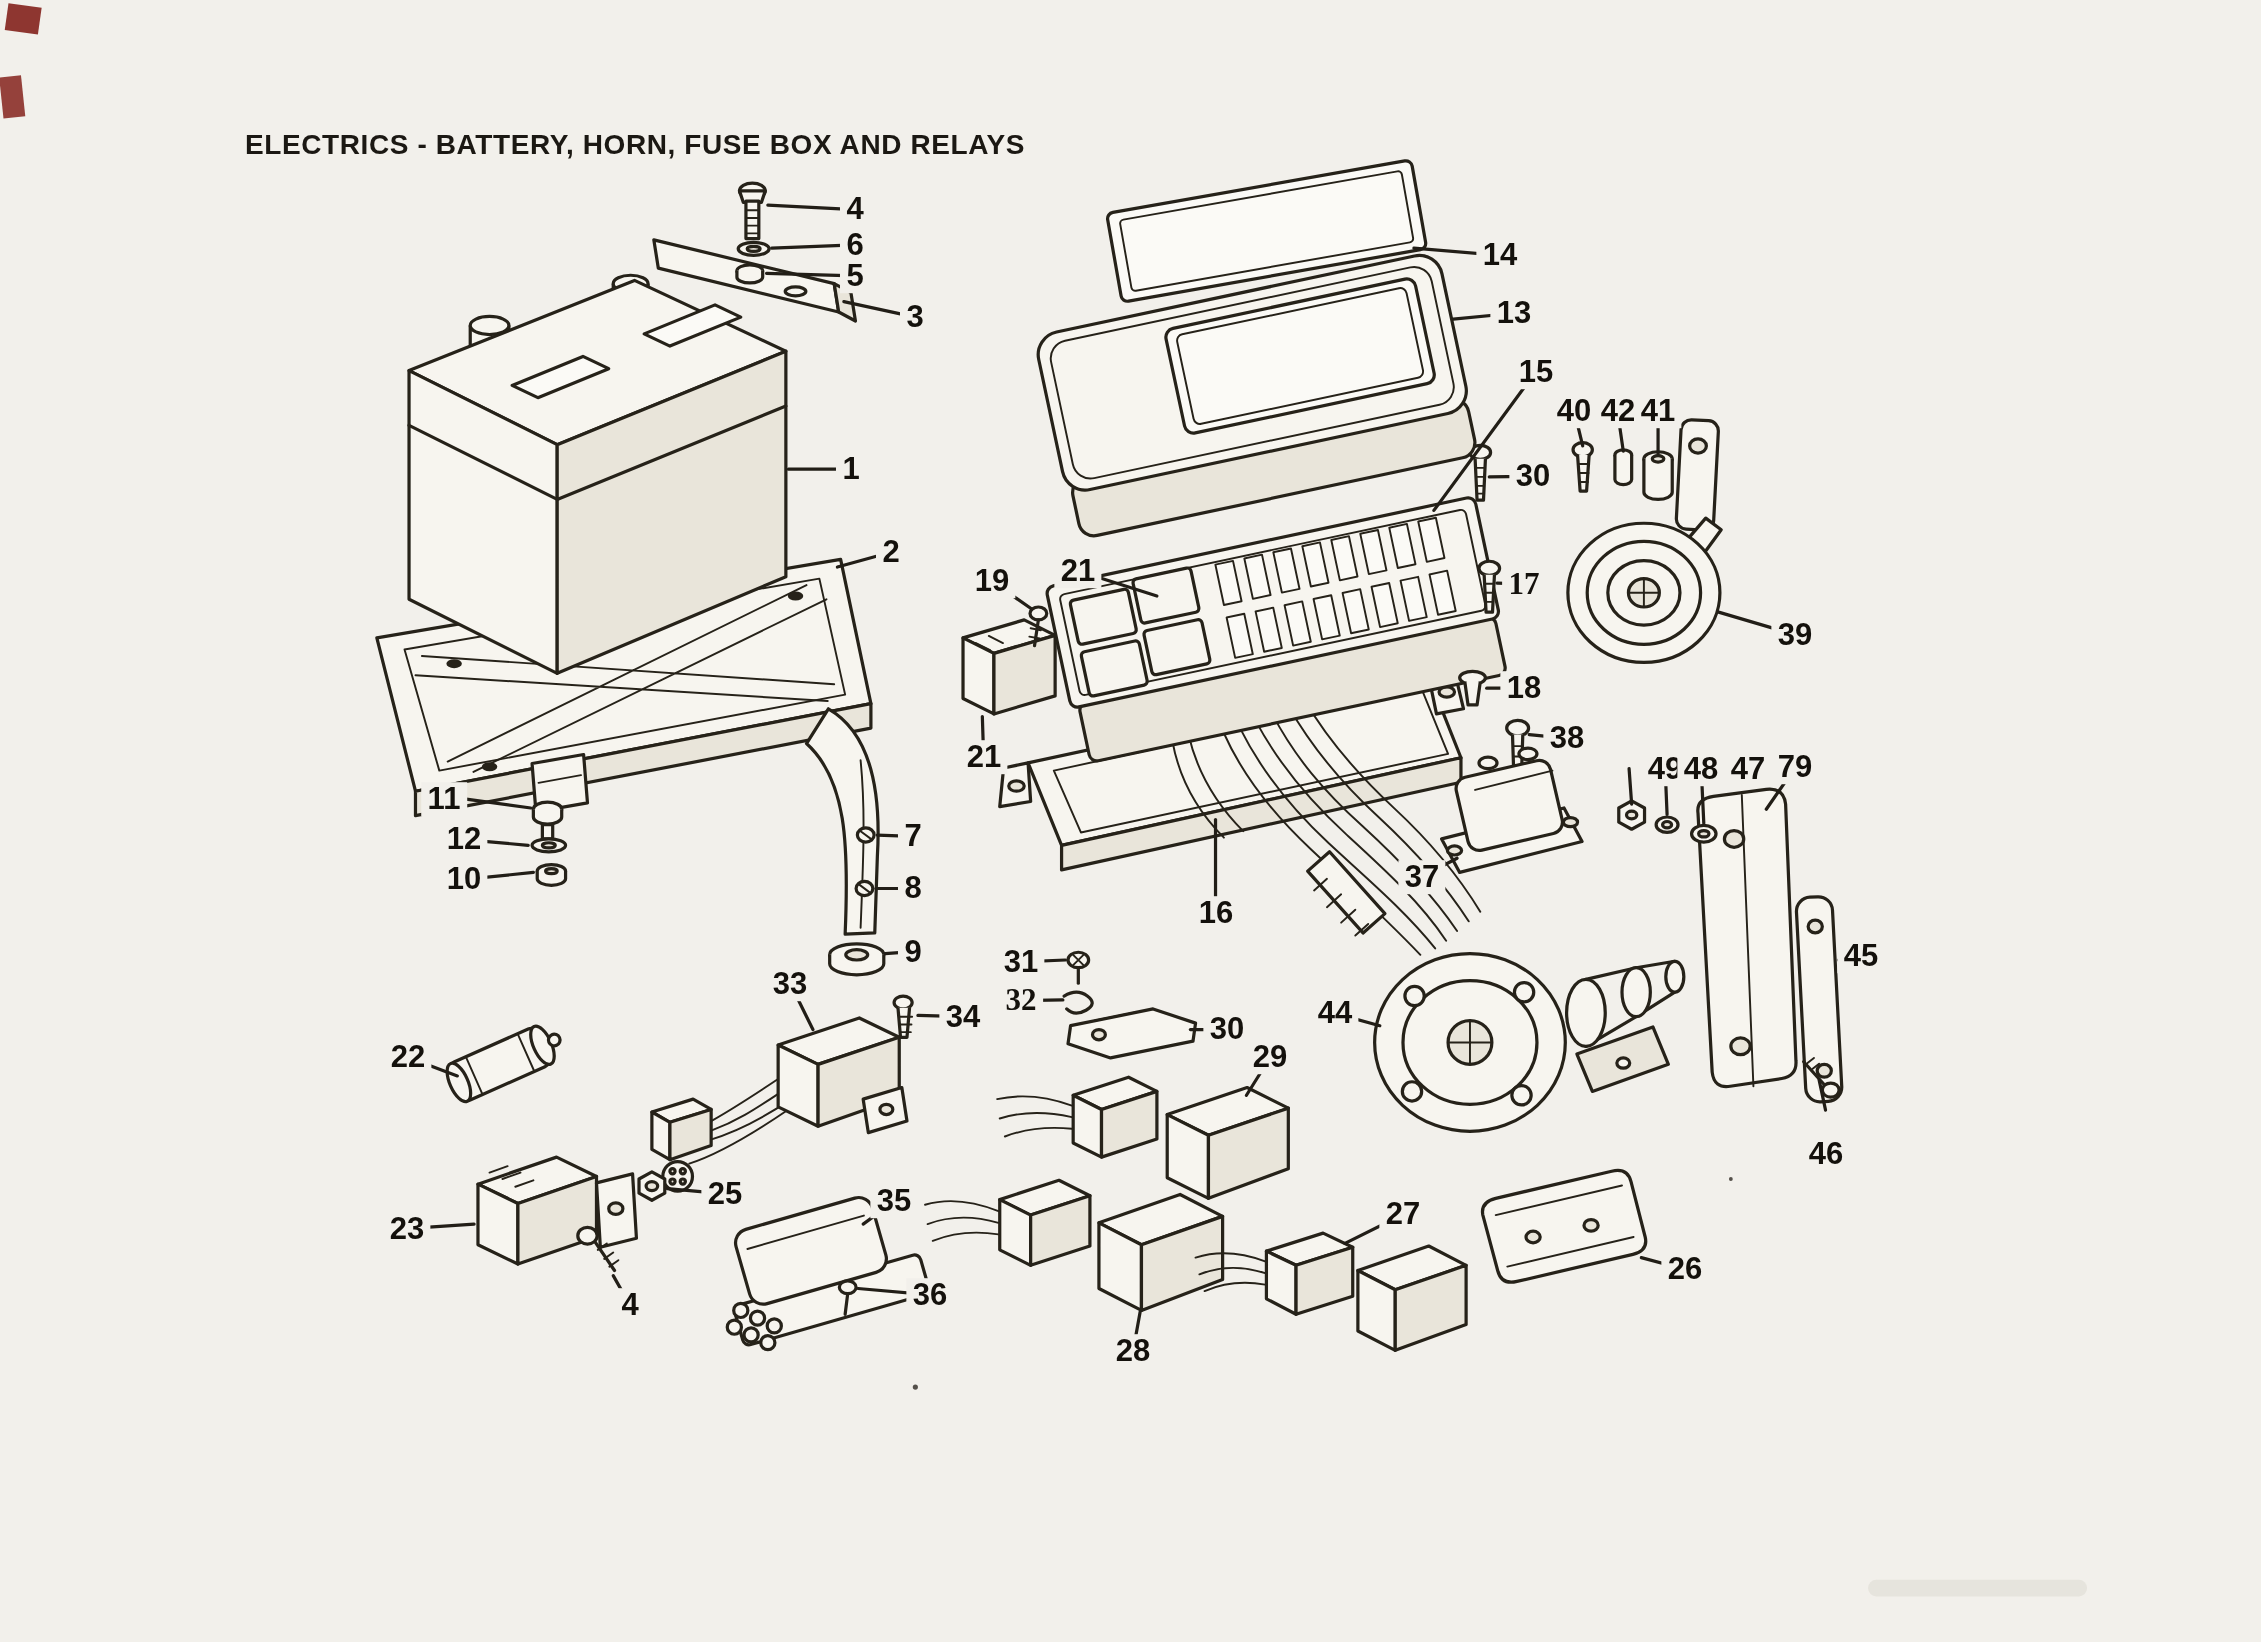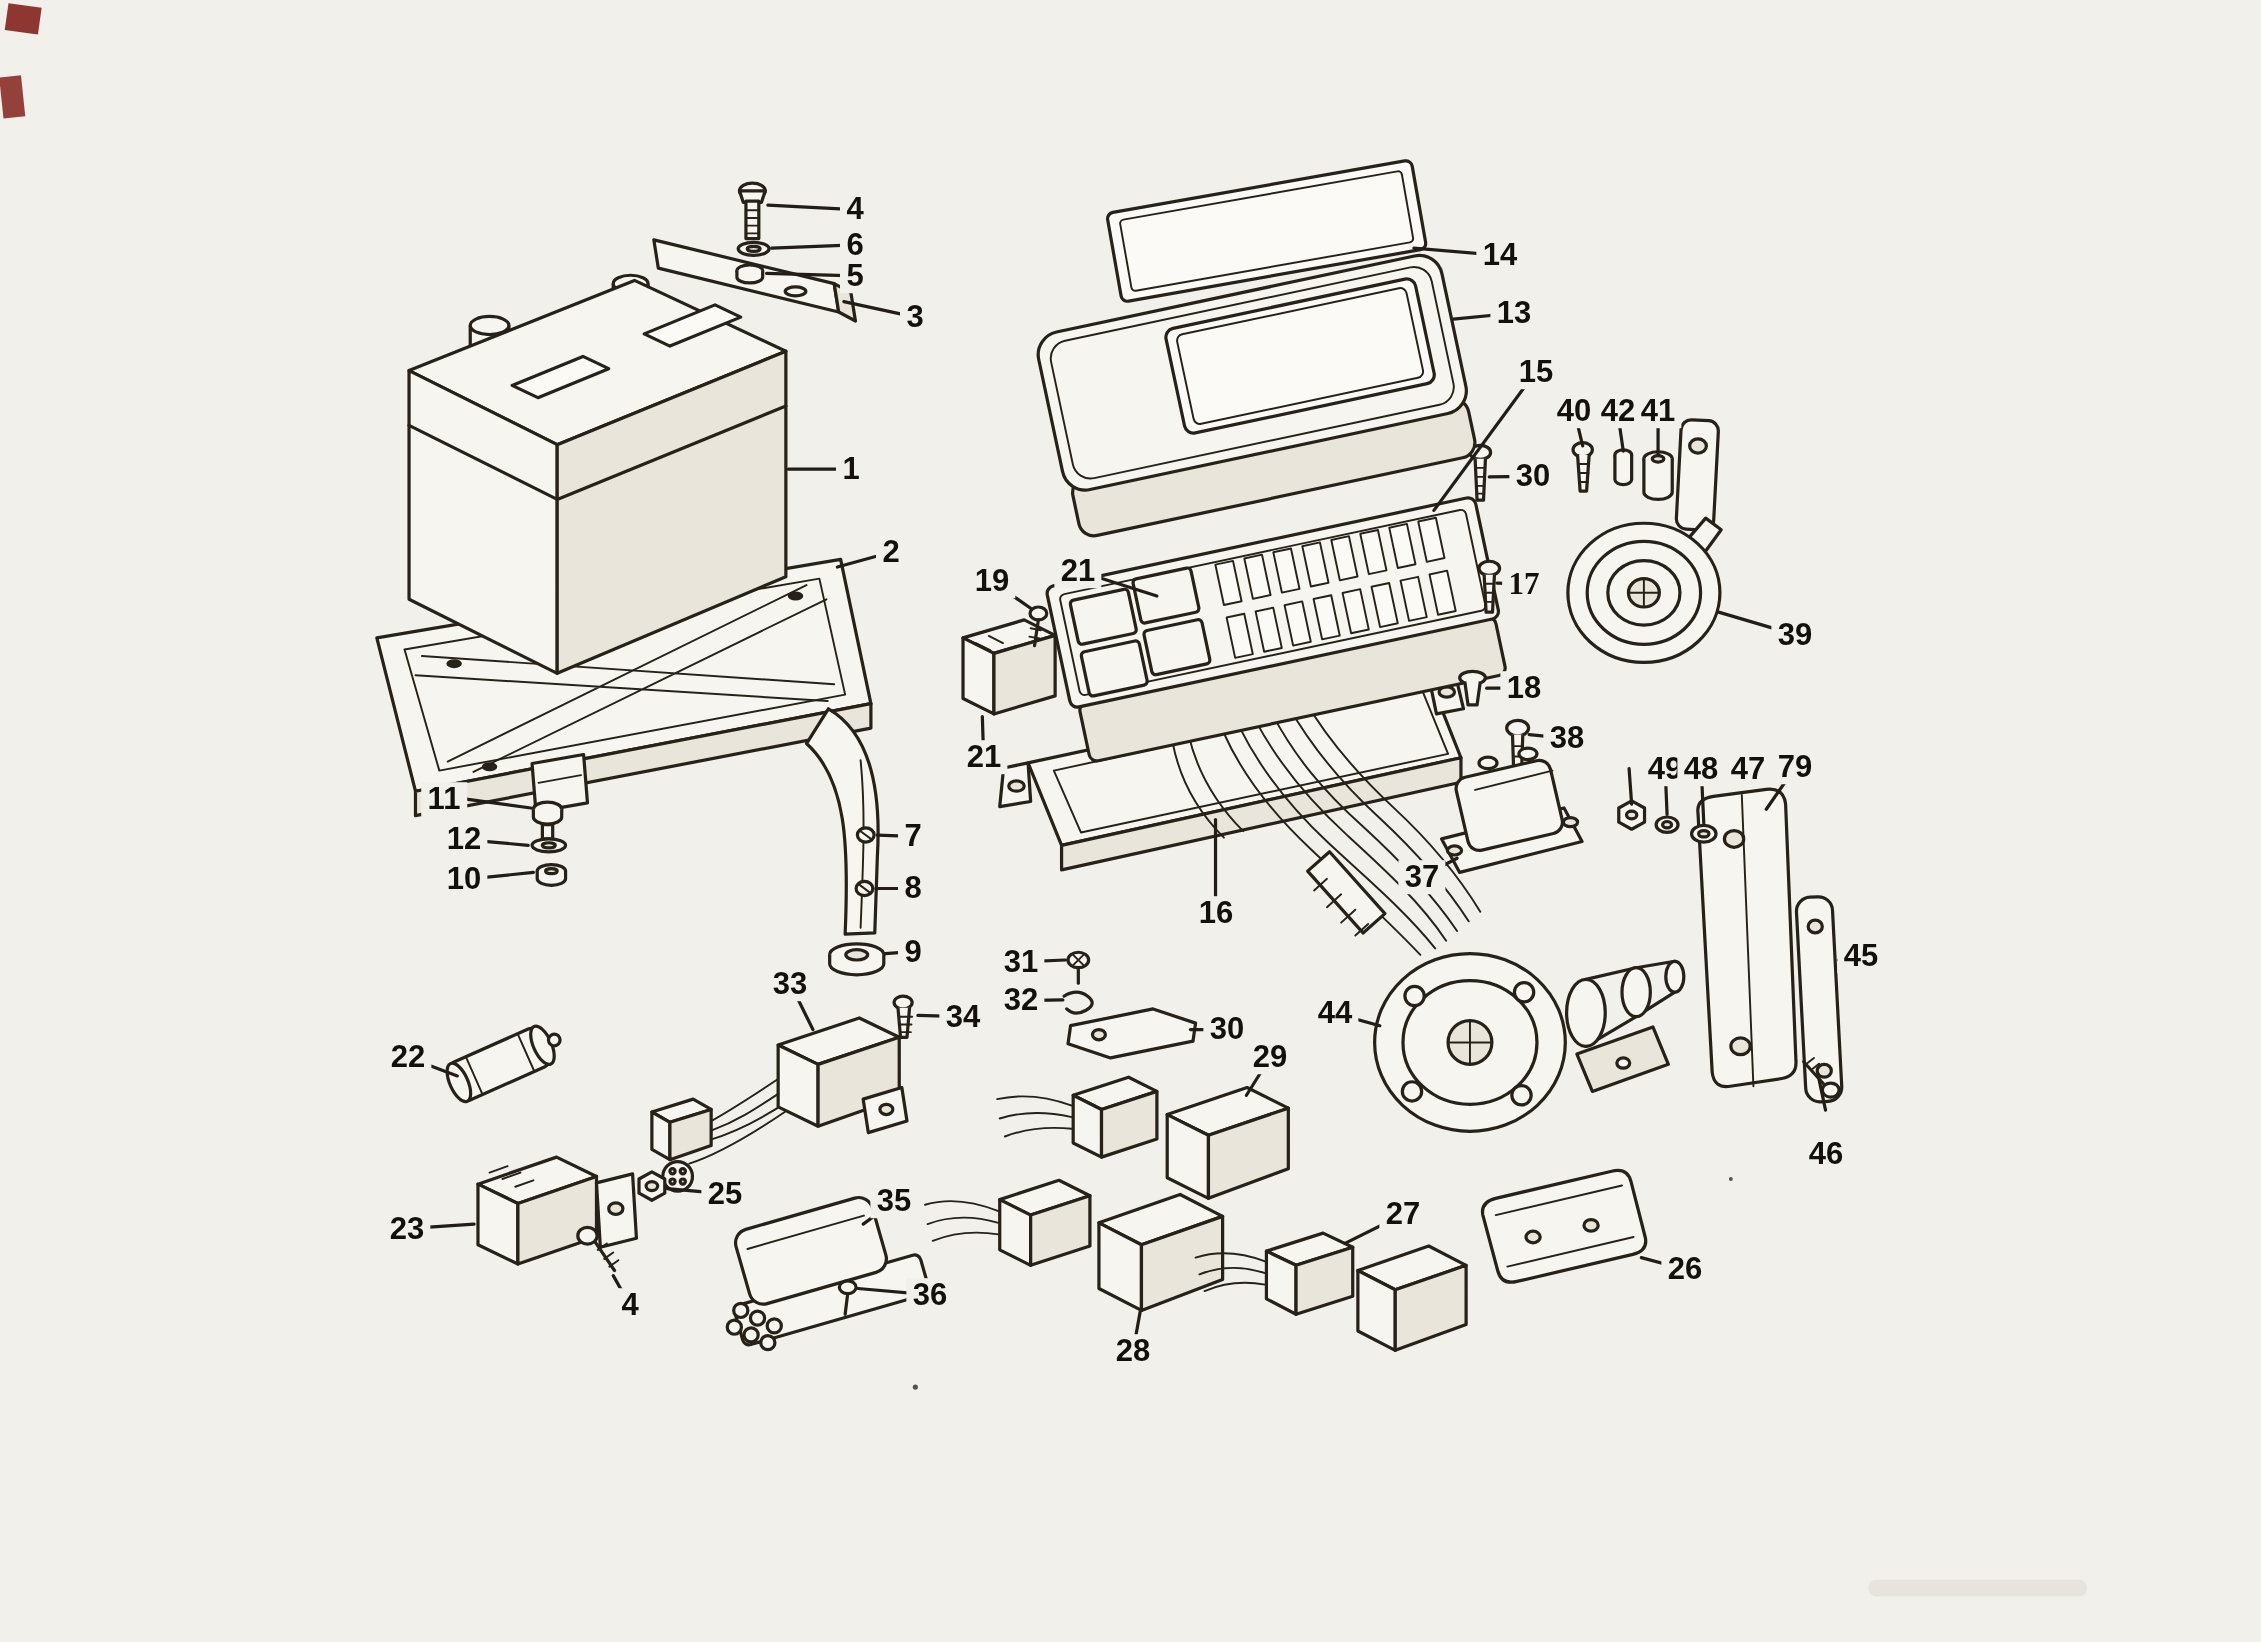--- a/index.html
+++ b/index.html
@@ -26,20 +26,21 @@
   svg .faceD{fill:#e9e5da;stroke:#262219;stroke-width:5;stroke-linejoin:round}
   svg .faceW{fill:#fbfaf6;stroke:#262219;stroke-width:5;stroke-linejoin:round}
   svg .ln{fill:none;stroke:#262219;stroke-width:5;stroke-linecap:round;stroke-linejoin:round}
   svg .thin{stroke-width:3}
 </style>
 </head>
 <body>
 
 <div class="page">
 
+  <div class="title">ELECTRICS - BATTERY, HORN, FUSE BOX AND RELAYS</div>
 
   <svg class="art" viewBox="0 0 3510 2550" xmlns="http://www.w3.org/2000/svg">
 
     <g>
       <rect x="10" y="8" width="52" height="42" fill="#7d150f" opacity="0.85" transform="rotate(8 36 29)"></rect>
       <rect x="2" y="118" width="34" height="64" fill="#7d150f" opacity="0.8" transform="rotate(-6 19 150)"></rect>
       <circle cx="1421" cy="2153" r="4" fill="#55504a"></circle>
       <circle cx="2687" cy="1830" r="3" fill="#55504a"></circle>
       <rect x="2900" y="2452" width="340" height="26" fill="#b8b2a6" opacity="0.2" rx="13"></rect>
     </g>
@@ -506,21 +507,21 @@
       <div class="callout" style="left: 984px; top: 757px;">21</div>
       <div class="callout" style="left: 444px; top: 799px;">11</div>
       <div class="callout" style="left: 464px; top: 839px;">12</div>
       <div class="callout" style="left: 464px; top: 879px;">10</div>
       <div class="callout" style="left: 913px; top: 836px;">7</div>
       <div class="callout" style="left: 913px; top: 888px;">8</div>
       <div class="callout" style="left: 1422px; top: 877px;">37</div>
       <div class="callout" style="left: 1216px; top: 913px;">16</div>
       <div class="callout" style="left: 913px; top: 952px;">9</div>
       <div class="callout" style="left: 1021px; top: 962px;">31</div>
-      <div class="callout" style="left: 1021px; top: 1000px;">32</div>
+      <div class="callout" style="left: 1021px; top: 1000px; font-family: Liberation Serif, serif;">32</div>
       <div class="callout" style="left: 1861px; top: 956px;">45</div>
       <div class="callout" style="left: 1335px; top: 1013px;">44</div>
       <div class="callout" style="left: 1227px; top: 1029px;">30</div>
       <div class="callout" style="left: 790px; top: 984px;">33</div>
       <div class="callout" style="left: 963px; top: 1017px;">34</div>
       <div class="callout" style="left: 1270px; top: 1057px;">29</div>
       <div class="callout" style="left: 408px; top: 1057px;">22</div>
       <div class="callout" style="left: 1826px; top: 1110px; margin-top: 44px;">46</div>
       <div class="callout" style="left: 725px; top: 1194px;">25</div>
       <div class="callout" style="left: 407px; top: 1229px;">23</div>

